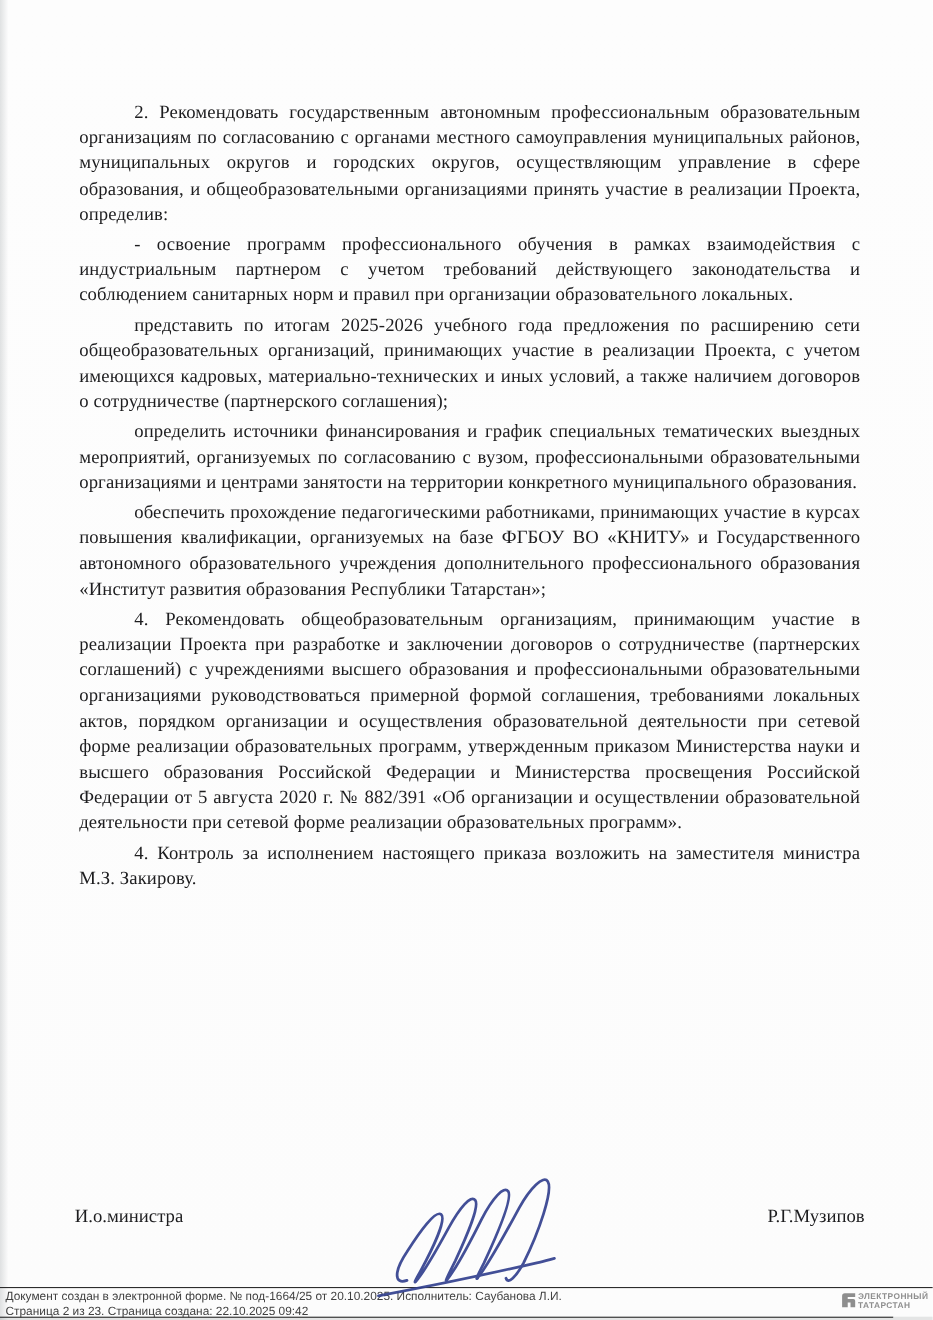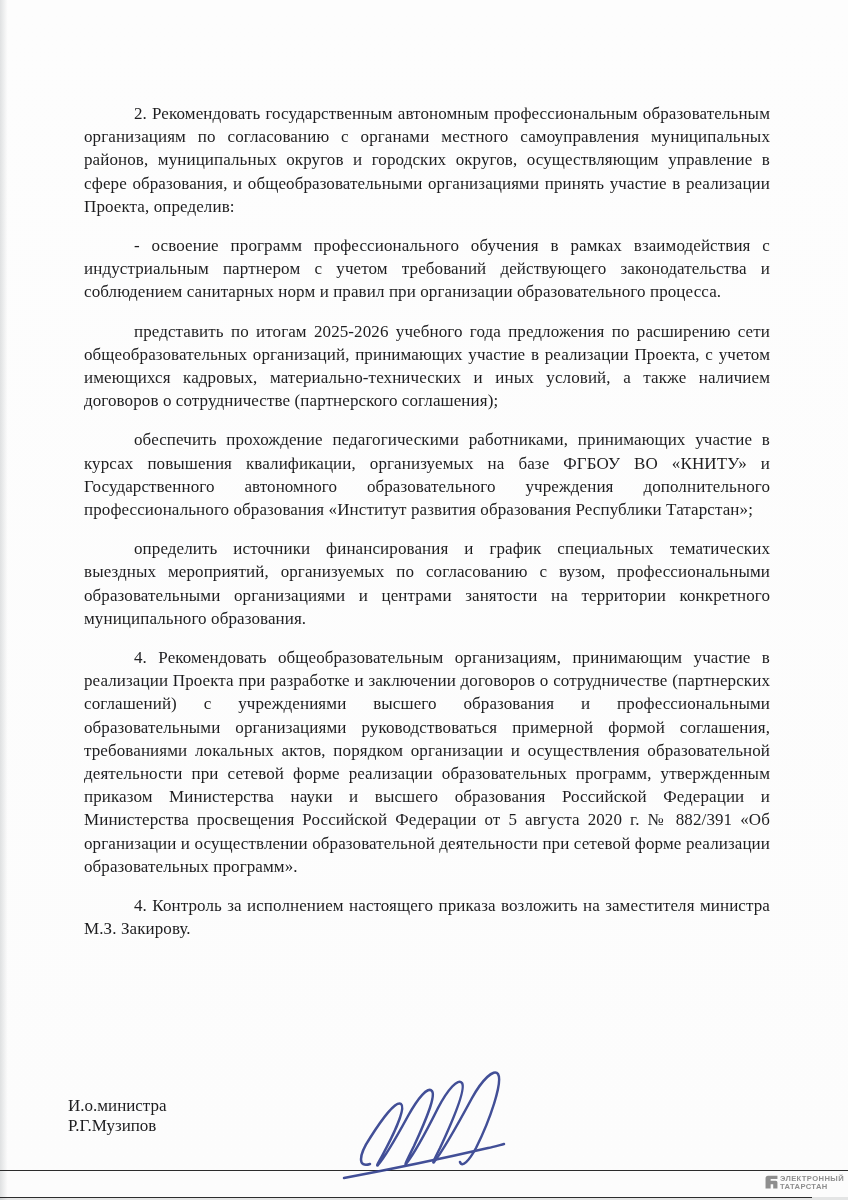--- a/index.html
+++ b/index.html
@@ -24,28 +24,28 @@
     position:absolute;left:0;bottom:0;width:848px;height:3px;
     background:rgba(120,125,128,0.18);
   }
   .body-text{
     position:absolute;left:68px;top:86px;width:718px;
     font-size:17px;line-height:23.2px;color:#1d1d1f;
     text-align:justify;
     letter-spacing:0.1px;
   }
   .body-text p{
-    margin:16px;
+    margin:4px;
     text-indent:50px;
     text-align-last:left;
   }
   .sig-row{
     position:absolute;left:68px;top:1096px;width:718px;
     display:flex;justify-content:space-between;
-    font-size:17px;color:#1d1d1f;flex-direction:column;
+    font-size:17px;color:#1d1d1f;
   }
   .signature-svg{
     position:absolute;left:336px;top:1062px;width:196px;height:126px;
     z-index:5;
   }
   .footer{
     position:absolute;left:0;top:1170px;width:848px;height:30px;
     font-family:"Liberation Sans","DejaVu Sans",sans-serif;
     color:#3f3f3f;
   }
@@ -74,24 +74,24 @@
 </style>
 </head>
 <body>
 
 <div class="page">
   <div class="scan-edge"></div>
   <div class="scan-bottom"></div>
 
   <div class="body-text">
     <p>2. Рекомендовать государственным автономным профессиональным образовательным организациям по согласованию с органами местного самоуправления муниципальных районов, муниципальных округов и городских округов, осуществляющим управление в сфере образования, и общеобразовательными организациями принять участие в реализации Проекта, определив:</p>
-    <p>- освоение программ профессионального обучения в рамках взаимодействия с индустриальным партнером с учетом требований действующего законодательства и соблюдением санитарных норм и правил при организации образовательного процесса.</p>
+    <p>- освоение программ профессионального обучения в рамках взаимодействия с индустриальным партнером с учетом требований действующего законодательства и соблюдением санитарных норм и правил при организации образовательного локальных.</p>
     <p>представить по итогам 2025-2026 учебного года предложения по расширению сети общеобразовательных организаций, принимающих участие в реализации Проекта, с учетом имеющихся кадровых, материально-технических и иных условий, а также наличием договоров о сотрудничестве (партнерского соглашения);</p>
+    <p>определить источники финансирования и график специальных тематических выездных мероприятий, организуемых по согласованию с вузом, профессиональными образовательными организациями и центрами занятости на территории конкретного муниципального образования.</p>
     <p>обеспечить прохождение педагогическими работниками, принимающих участие в курсах повышения квалификации, организуемых на базе ФГБОУ ВО «КНИТУ» и Государственного автономного образовательного учреждения дополнительного профессионального образования «Институт развития образования Республики Татарстан»;</p>
-    <p>определить источники финансирования и график специальных тематических выездных мероприятий, организуемых по согласованию с вузом, профессиональными образовательными организациями и центрами занятости на территории конкретного муниципального образования.</p>
     <p>4. Рекомендовать общеобразовательным организациям, принимающим участие в реализации Проекта при разработке и заключении договоров о сотрудничестве (партнерских соглашений) с учреждениями высшего образования и профессиональными образовательными организациями руководствоваться примерной формой соглашения, требованиями локальных актов, порядком организации и осуществления образовательной деятельности при сетевой форме реализации образовательных программ, утвержденным приказом Министерства науки и высшего образования Российской Федерации и Министерства просвещения Российской Федерации от 5 августа 2020 г. № 882/391 «Об организации и осуществлении образовательной деятельности при сетевой форме реализации образовательных программ».</p>
     <p>4. Контроль за исполнением настоящего приказа возложить на заместителя министра М.З. Закирову.</p>
   </div>
 
   <div class="sig-row">
     <span>И.о.министра</span>
     <span>Р.Г.Музипов</span>
   </div>
 
   <svg class="signature-svg" viewBox="0 0 196 126" fill="none" xmlns="http://www.w3.org/2000/svg">
@@ -115,20 +115,24 @@
                C 167 20, 154 58, 140 86
                C 133 99, 126 106, 124 100"></path>
       <path d="M 8 116
                C 40 110, 100 98, 152 86
                C 158 85, 164 83, 168 82"></path>
     </g>
   </svg>
 
   <div class="footer">
     <div class="footer-rule-top"></div>
+    <div class="footer-lines">
+      <div>Документ создан в электронной форме. № под-1664/25 от 20.10.2025. Исполнитель: Саубанова Л.И.</div>
+      <div>Страница 2 из 23. Страница создана: 22.10.2025 09:42</div>
+    </div>
     <div class="footer-rule-bottom"></div>
     <div class="footer-logo">
       <svg class="logo-mark" viewBox="0 0 20 20" xmlns="http://www.w3.org/2000/svg">
         <path fill="#8e8e8e" d="M3 17 L3 5 Q3 2 6 2 L17 2 L17 6 L9 6 L9 8 L15 8 Q17 8 17 10 L17 17 L12 17 L12 12 L9 12 L9 17 Z"></path>
       </svg>
       <div class="logo-text">
         <div>ЭЛЕКТРОННЫЙ</div>
         <div>ТАТАРСТАН</div>
       </div>
     </div>

